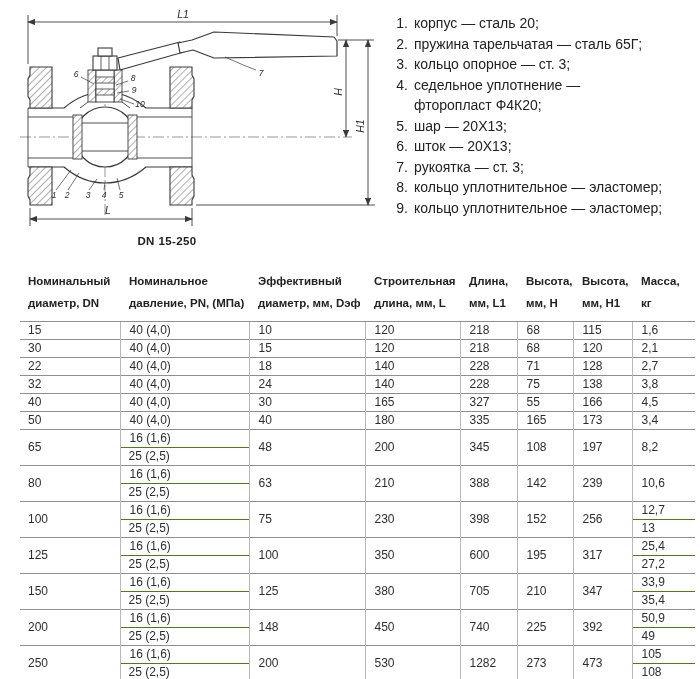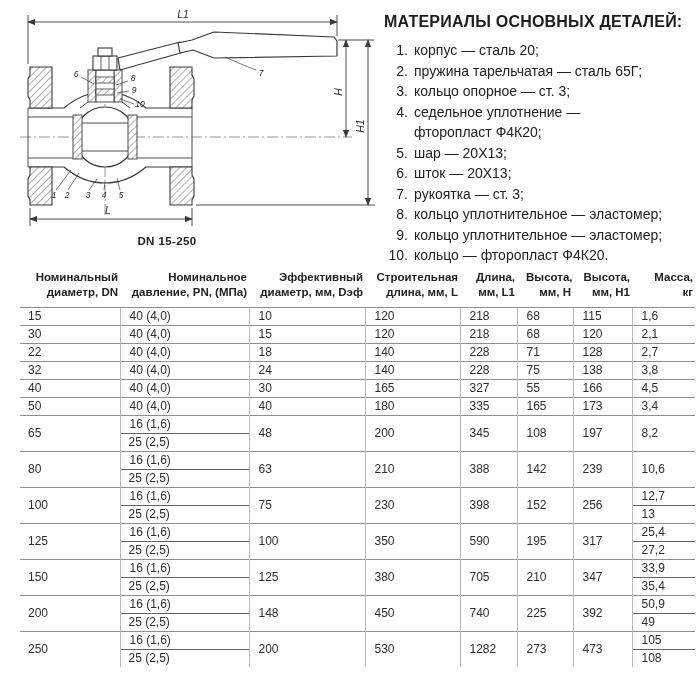--- a/index.html
+++ b/index.html
@@ -13,22 +13,22 @@
   
   #materials{position:absolute;left:384px;top:13px;width:312px;}
   #materials .title{font-size:16px;font-weight:bold;letter-spacing:.2px;margin:0 0 9px 0;color:#1d1d1d;}
   .mat-item{display:grid;grid-template-columns:24px 1fr;column-gap:6px;
     font-size:14px;line-height:20.5px;color:#222;}
   .mat-num{text-align:right;}
   
   #spec-table{position:absolute;left:20px;top:270px;width:675px;
     border-collapse:collapse;table-layout:fixed;}
   #spec-table th{
-    font-size:11.5px;font-weight:bold;text-align:right;vertical-align:top;
-    padding:0 2px 7px 9px;line-height:15px;color:#222;
+    font-size:11.5px;font-weight:bold;text-align:left;vertical-align:top;
+    padding:0 2px 7px 9px;line-height:22px;color:#222;
     border-bottom:1px solid #8f8f8f;}
   #spec-table th:first-child{padding-left:8px;}
   #spec-table td{
     font-size:12px;height:17px;line-height:17px;padding:0 0 0 9px;
     vertical-align:middle;color:#2e2e2e;}
   #spec-table td:first-child,#spec-table td.c0{padding-left:8px;}
   #spec-table td.vl{border-left:1px solid #b8b8b8;}
   #spec-table td.gt{border-top:1px solid #8f8f8f;}
   #spec-table td.st{border-top:1px solid #4d7c0f;}
 </style>
@@ -145,21 +145,20 @@
     <text x="67" y="198">2</text>
     <text x="88" y="198">3</text>
     <text x="104" y="198">4</text>
     <text x="121" y="198">5</text>
   </g>
 
   <text x="167" y="245" text-anchor="middle" font-size="11.5" font-weight="bold" letter-spacing="0.4" fill="#1d1d1d">DN 15-250</text>
 </svg>
 
 <div id="materials">
-  <h2 class="title">МАТЕРИАЛЫ ОСНОВНЫХ ДЕТАЛЕЙ:</h2>
   <div id="mat-list">
       <div class="mat-item">
         <span class="mat-num">1.</span>
         <span>корпус — сталь 20;</span>
       </div>
       <div class="mat-item">
         <span class="mat-num">2.</span>
         <span>пружина тарельчатая — сталь 65Г;</span>
       </div>
       <div class="mat-item">
@@ -182,24 +181,20 @@
         <span class="mat-num">7.</span>
         <span>рукоятка — ст. 3;</span>
       </div>
       <div class="mat-item">
         <span class="mat-num">8.</span>
         <span>кольцо уплотнительное — эластомер;</span>
       </div>
       <div class="mat-item">
         <span class="mat-num">9.</span>
         <span>кольцо уплотнительное — эластомер;</span>
-      </div>
-      <div class="mat-item">
-        <span class="mat-num">10.</span>
-        <span>кольцо — фторопласт Ф4К20.</span>
       </div>
     </div>
 </div>
 
 <table id="spec-table">
   <colgroup>
     <col style="width:100px">
       <col style="width:129px">
       <col style="width:116px">
     <col style="width:95px">
@@ -319,21 +314,21 @@
       </tr>
       <tr>
         <td class="c1 vl st">25 (2,5)</td>
         <td class="c7 vl st">13</td>
       </tr>
       <tr>
         <td class="c0 gt" rowspan="2">125</td>
         <td class="c1 vl gt">16 (1,6)</td>
         <td class="c2 vl gt" rowspan="2">100</td>
         <td class="c3 vl gt" rowspan="2">350</td>
-        <td class="c4 vl gt" rowspan="2">590</td>
+        <td class="c4 vl gt" rowspan="2">600</td>
         <td class="c5 vl gt" rowspan="2">195</td>
         <td class="c6 vl gt" rowspan="2">317</td>
         <td class="c7 vl gt">25,4</td>
       </tr>
       <tr>
         <td class="c1 vl st">25 (2,5)</td>
         <td class="c7 vl st">27,2</td>
       </tr>
       <tr>
         <td class="c0 gt" rowspan="2">150</td>

